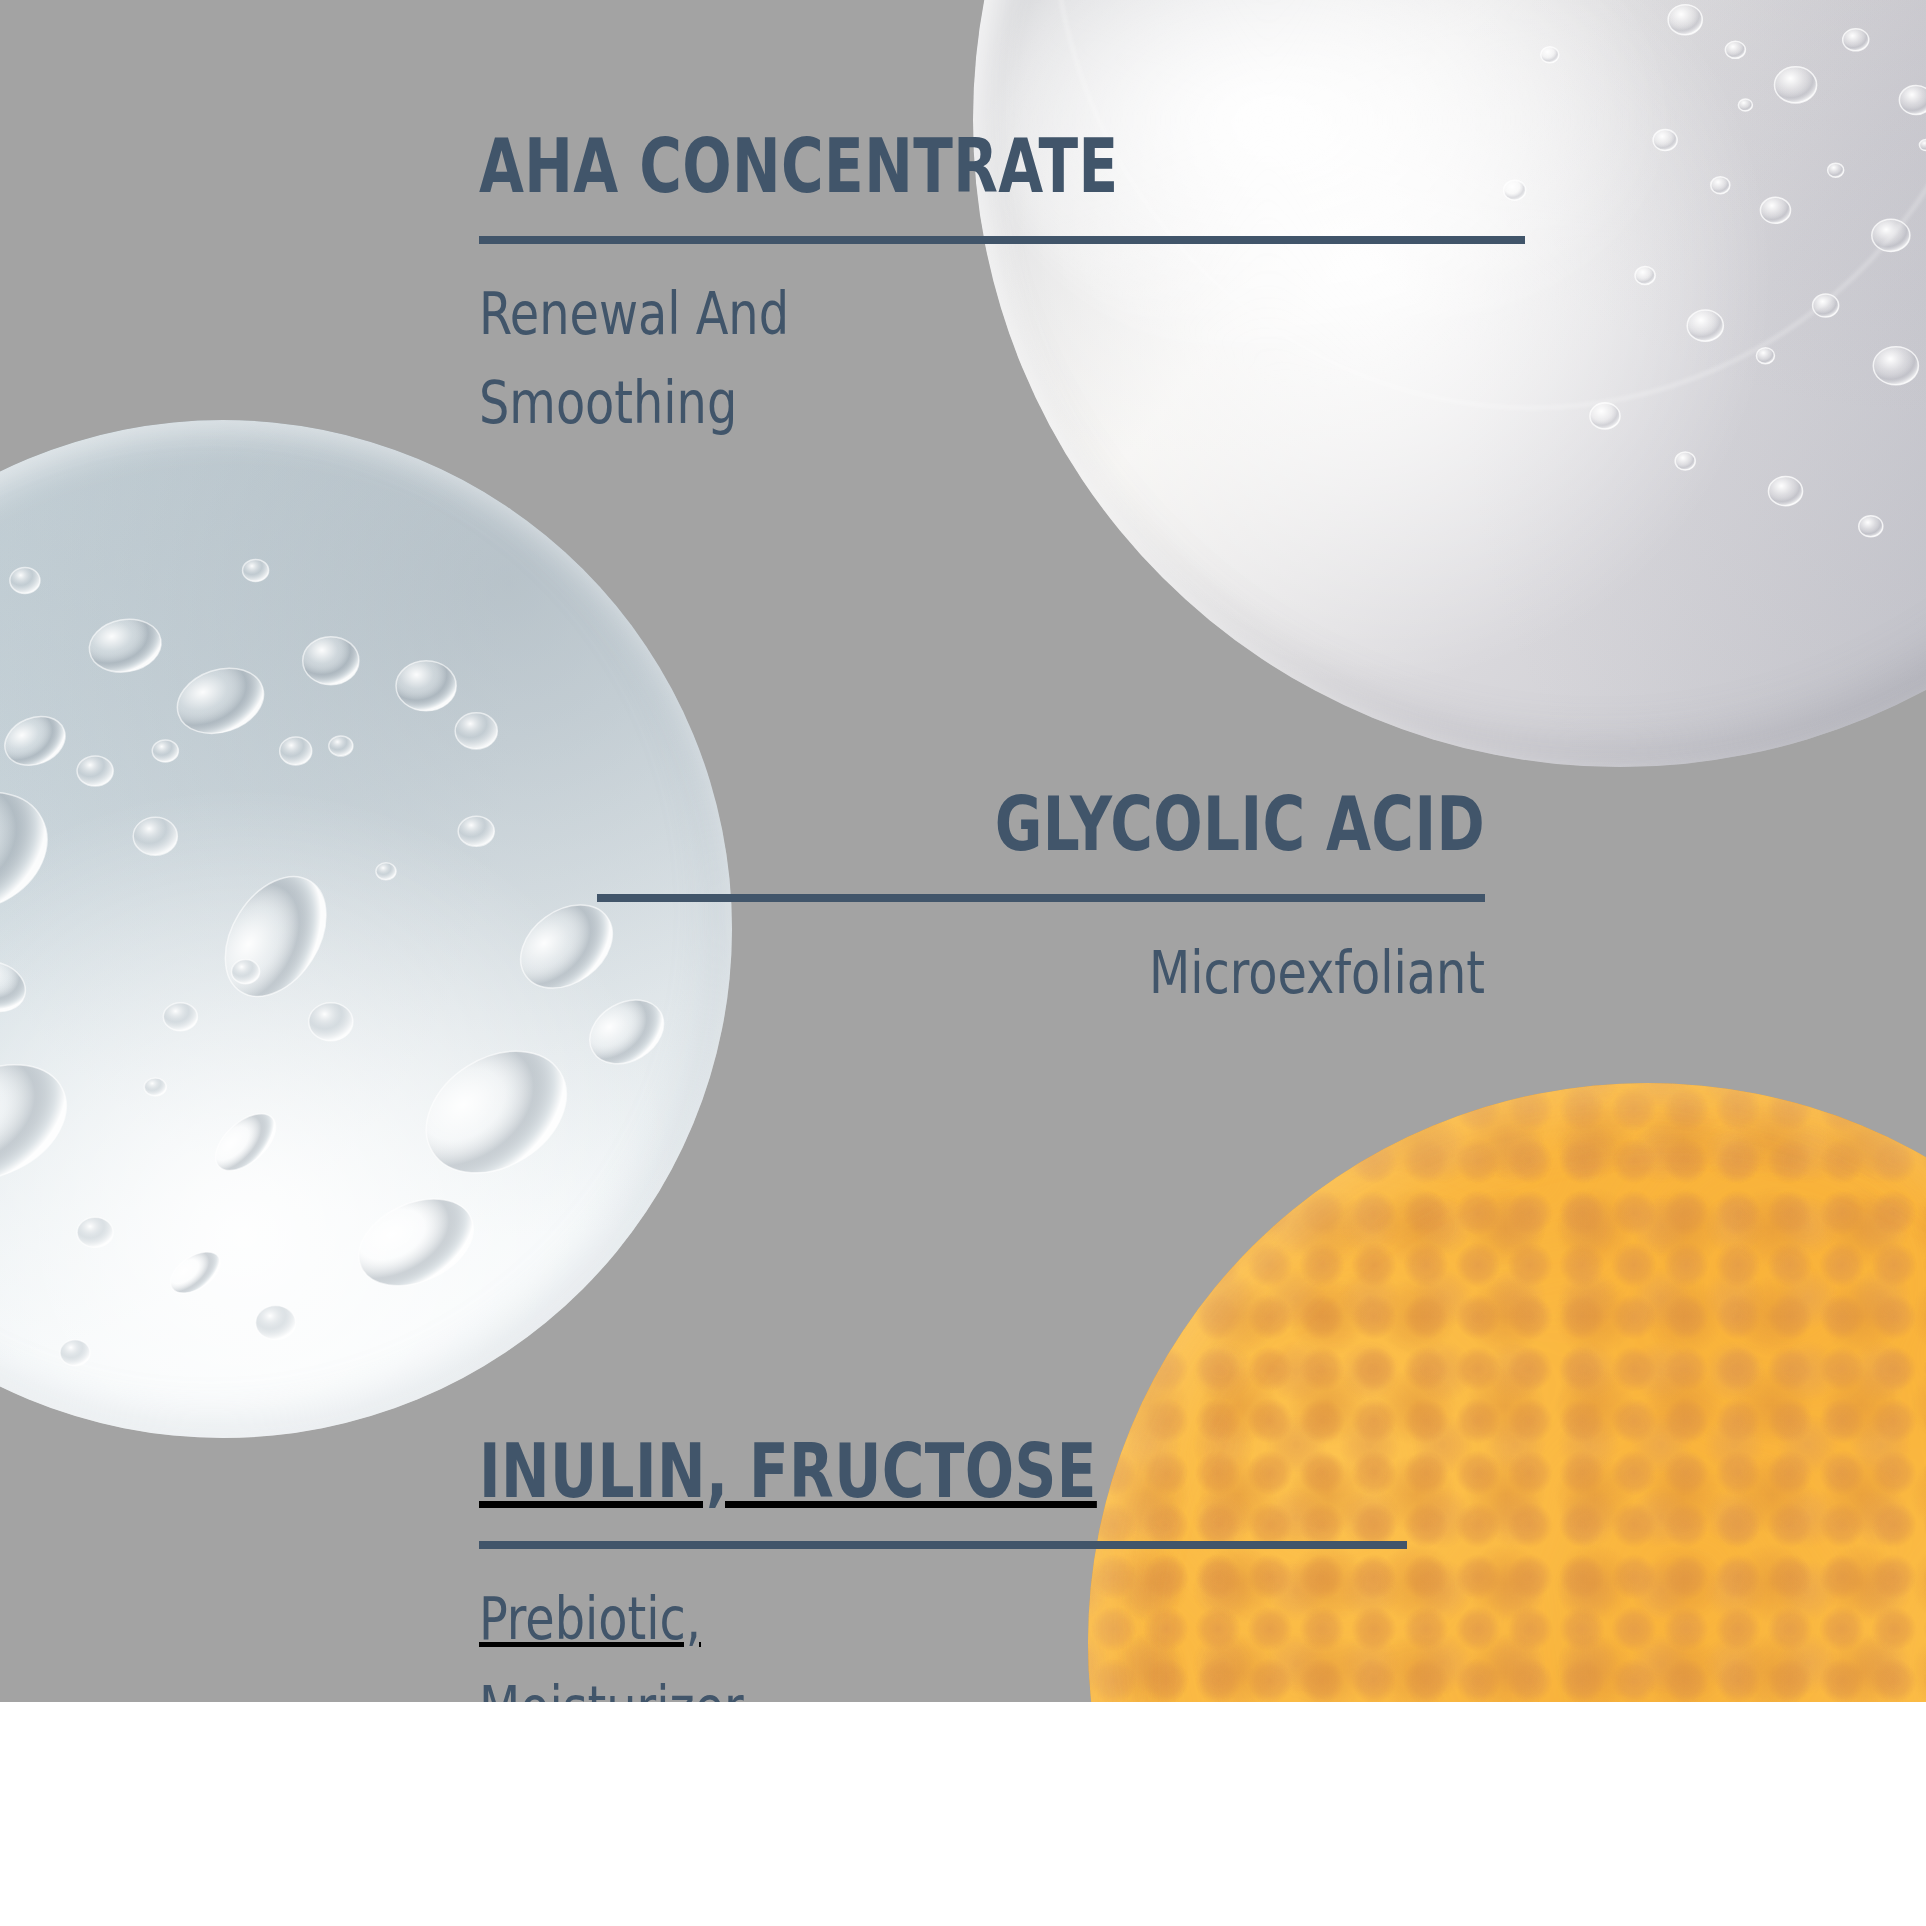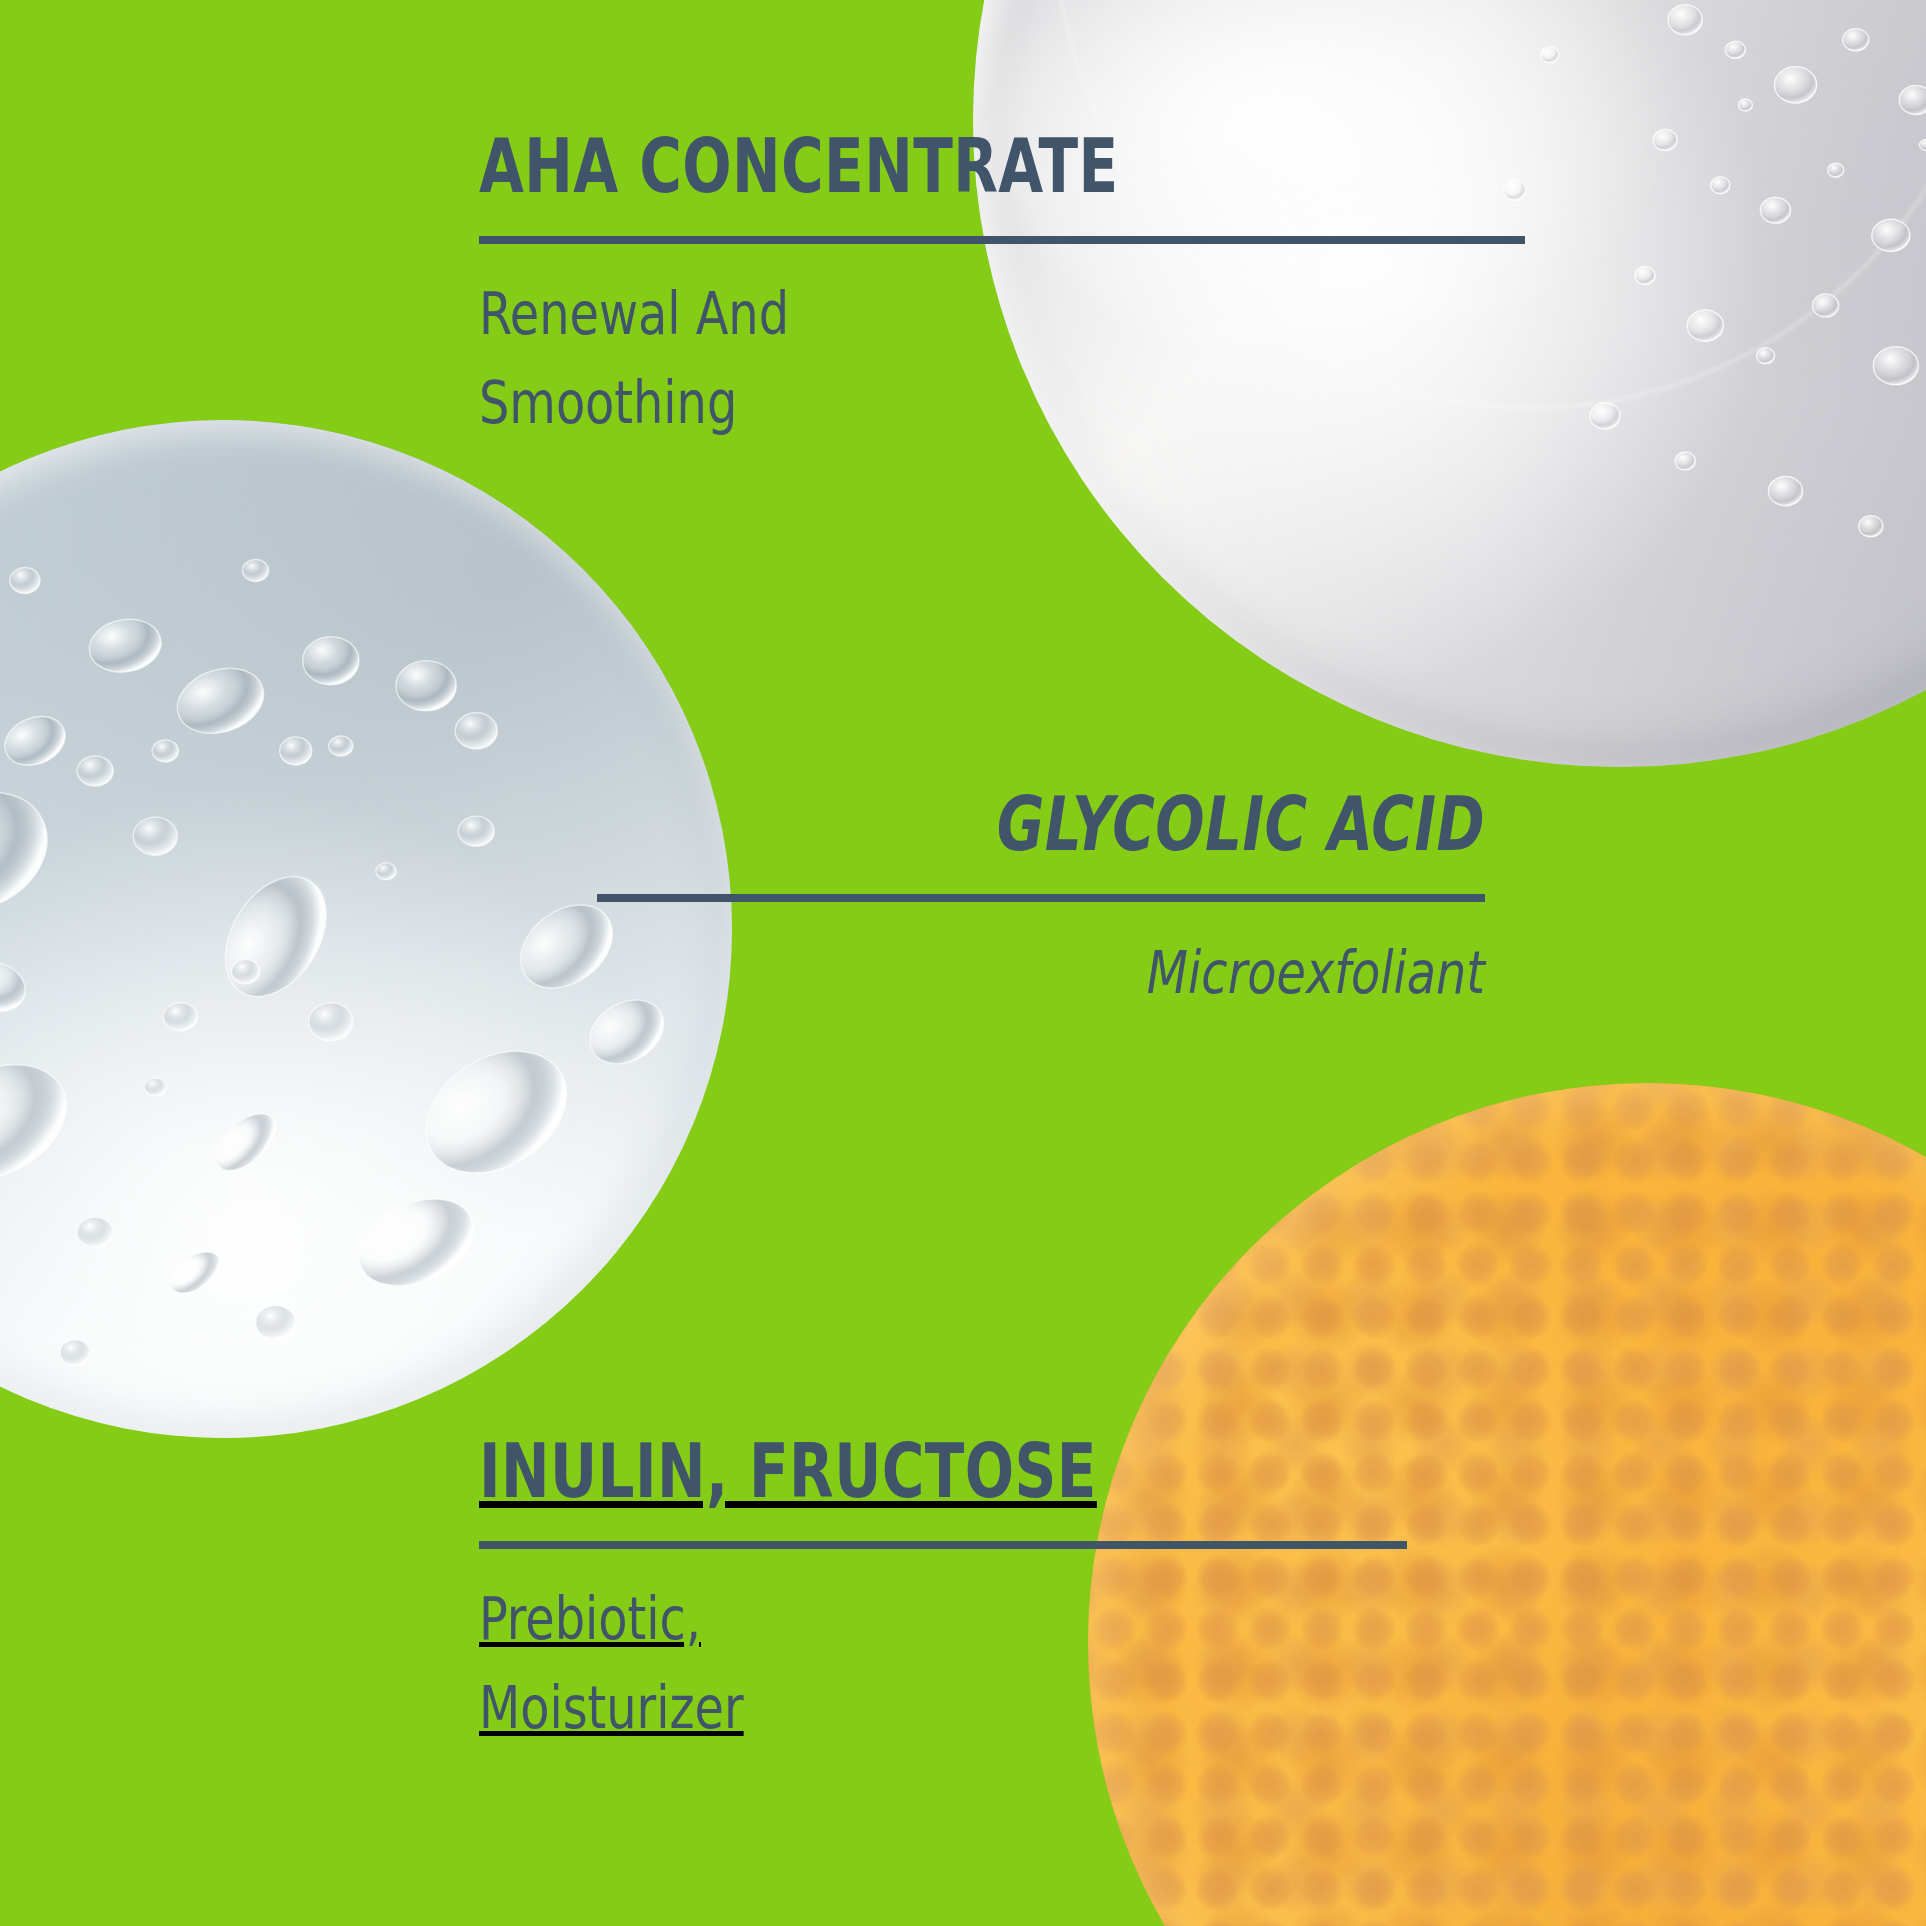--- a/index.html
+++ b/index.html
@@ -4,21 +4,21 @@
 <title>Ingredient Infographic</title>
 <style>
   html,body{margin:0;padding:0;}
   body{
     width:1926px;height:1926px;
     background:#ffffff;
     font-family:"Liberation Sans", sans-serif;
     overflow:hidden;
     position:relative;
   }
-  .stage{position:absolute;inset:0;width:1926px;height:1926px;overflow:hidden;background:#84cc16;}
+  .stage{position:absolute;inset:0;width:1926px;height:1702px;overflow:hidden;background:#a3a3a3;}
 
   
   .swatch{position:absolute;border-radius:50%;overflow:hidden;}
 
   
   #swatch-aha{
     left:973px; top:-527px; width:1294px; height:1294px;
     background:
       radial-gradient(circle at 30% 62%, rgba(255,255,255,0.95) 0%, rgba(255,255,255,0.0) 34%),
       radial-gradient(circle at 74% 24%, rgba(150,148,160,0.30) 0%, rgba(150,148,160,0) 46%),
@@ -129,21 +129,21 @@
     white-space:pre-line;
   }
   .sub.left{transform-origin:left top;}
   .sub.right{transform-origin:right top;text-align:right;}
 
   
   #block-aha{left:479px; top:129px; width:1048px;}
   #block-aha .rule{width:1046px;margin-top:32px;}
   #block-aha .sub{margin-top:25px;}
 
-  #block-glycolic{left:597px; top:787px; width:888px; text-align:right;font-style:italic;}
+  #block-glycolic{left:597px; top:787px; width:888px; text-align:right;}
   #block-glycolic .rule{width:888px;margin-top:32px;}
   #block-glycolic .sub{margin-top:26px;}
 
   #block-inulin{left:479px; top:1434px; width:928px;text-decoration:underline;}
   #block-inulin .rule{width:928px;margin-top:32px;}
   #block-inulin .sub{margin-top:25px;}
 </style>
 </head>
 <body style="background: rgb(255, 255, 255);">
 

